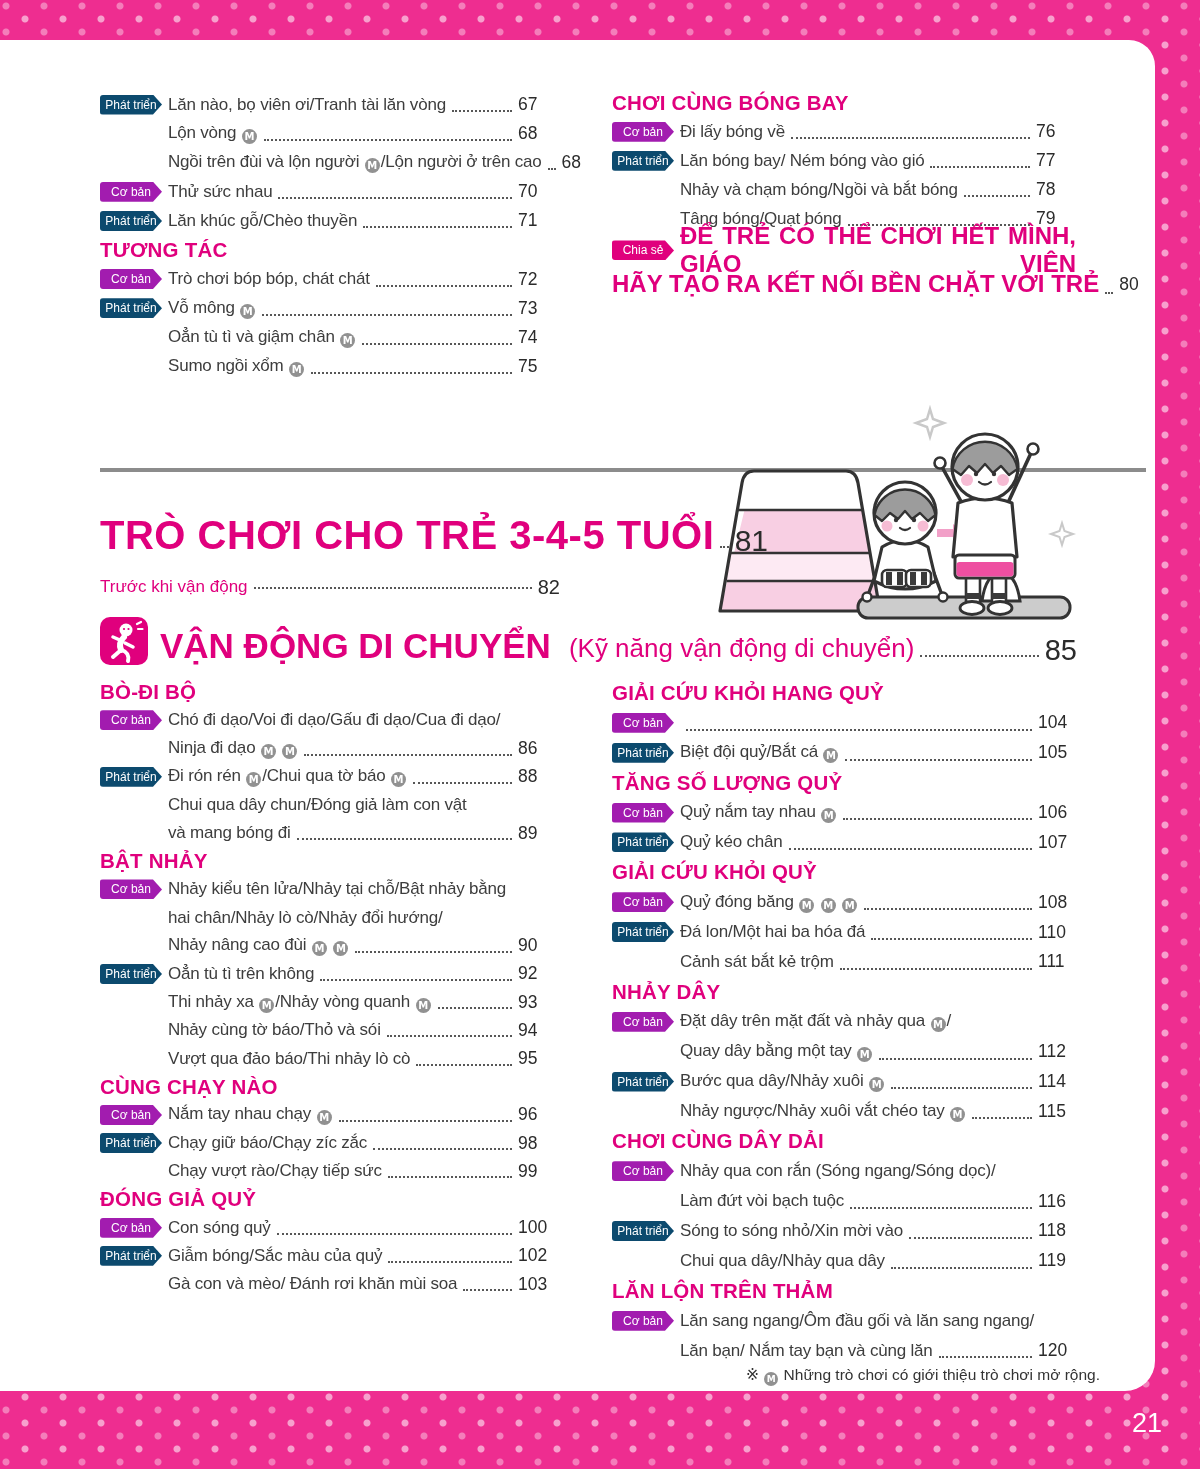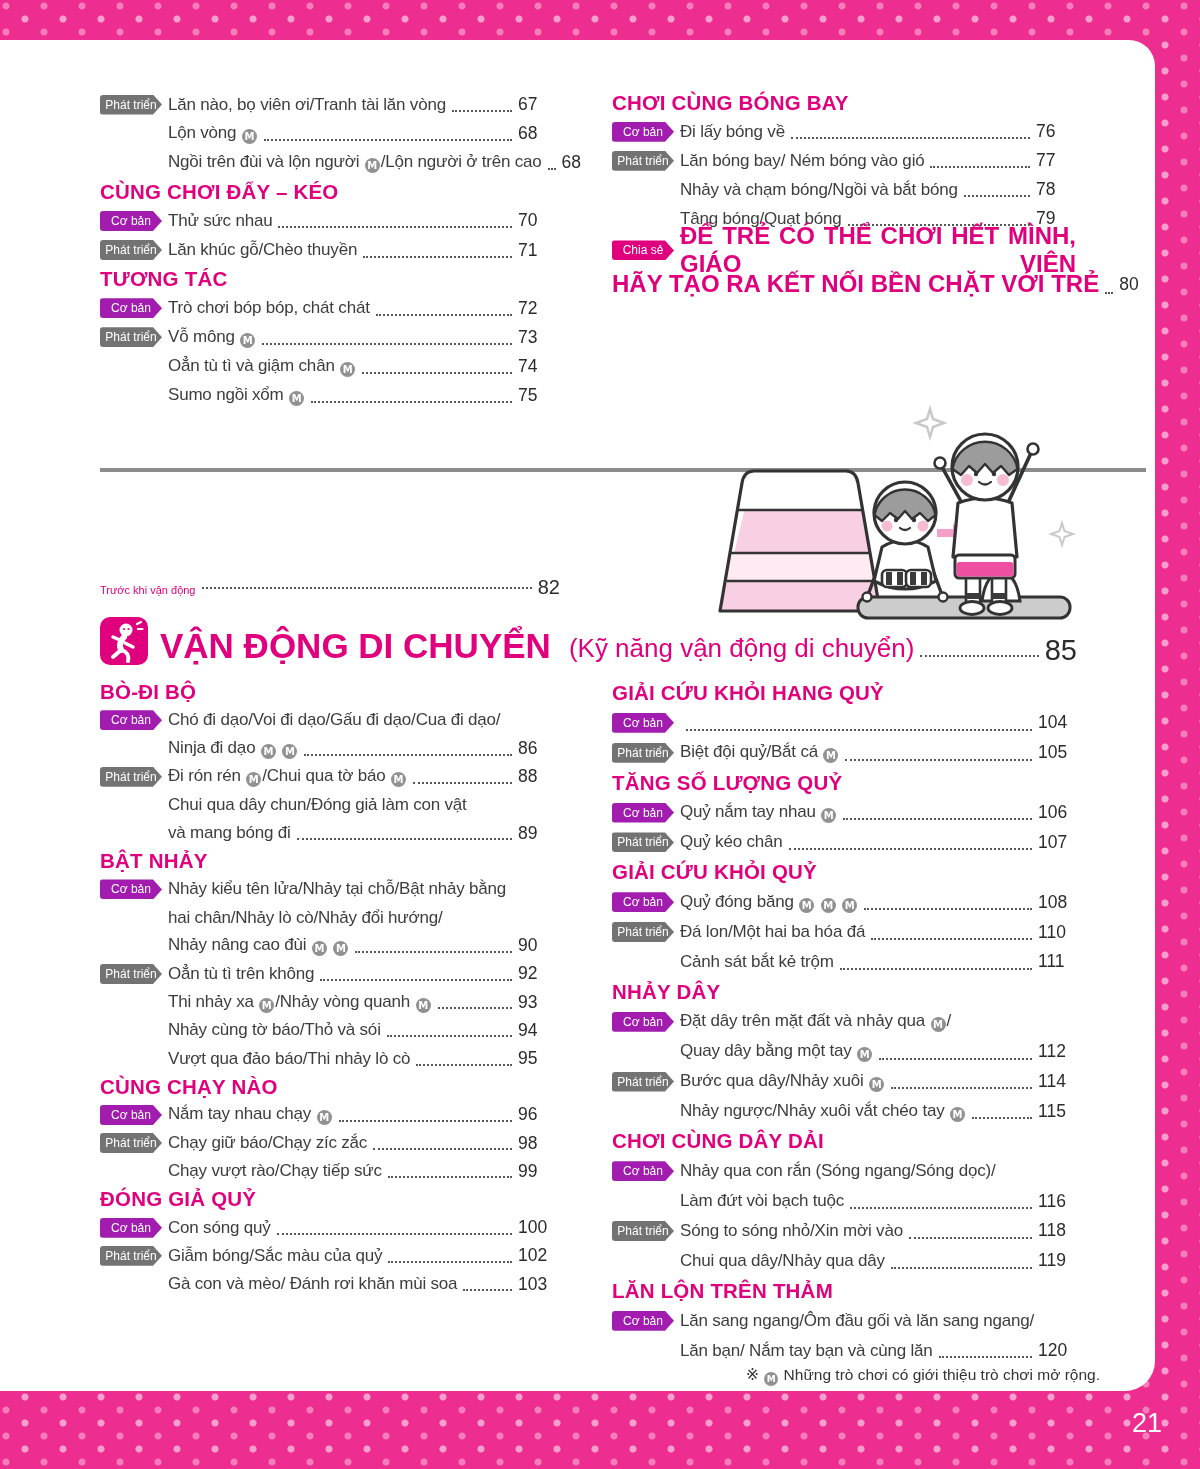--- a/index.html
+++ b/index.html
@@ -31,36 +31,36 @@
   .pagenum{flex:0 0 40px;width:40px;text-align:left;font-size:17.5px;color:#2b2b2b}
   .dots{flex:1;min-width:8px;border-bottom:2.2px dotted #575757;align-self:flex-end;margin:0 6px 7px 6px}
   .badge{
     flex:0 0 62px;width:62px;height:20px;margin-right:6px;
     display:inline-flex;align-items:center;justify-content:center;
     color:#fff;font-size:12px;line-height:1;
     clip-path:polygon(0 0,calc(100% - 9px) 0,100% 50%,calc(100% - 9px) 100%,0 100%);
     border-radius:3px;
   }
   .badge-co_ban{background:#a21caf}
-  .badge-phat_trien{background:#737373}
+  .badge-phat_trien{background:#0c4a6e}
   .badge-chia_se{background:#e0007d}
   .m-badge{
     display:inline-flex;width:15px;height:15px;border-radius:50%;
     background:#919191;color:#fff;font-size:10px;font-weight:700;
     align-items:center;justify-content:center;vertical-align:-2px;margin:0 1px;
     font-family:"DejaVu Sans",sans-serif;
   }
   .divider{position:absolute;left:100px;top:428px;width:1046px;height:4px;background:#8c8c8c}
   .illustration{position:absolute;left:690px;top:365px;width:470px;height:220px}
   .part-row{position:absolute;left:100px;top:474px;width:668px;display:flex;align-items:flex-end}
   .part-title{font-size:40px;font-weight:700;color:#e0007d;letter-spacing:.5px;line-height:1.05;white-space:nowrap}
   .part-page{font-size:30px;color:#2b2b2b;line-height:1}
   .part-row .dots,.pre-row .dots,.chapter-row .dots{margin-bottom:8px}
   .pre-row{position:absolute;left:100px;top:537px;width:460px;display:flex;align-items:flex-end}
-  .pre-title{font-size:11px;color:#e0007d;line-height:1.2;white-space:nowrap}
+  .pre-title{font-size:17px;color:#e0007d;line-height:1.2;white-space:nowrap}
   .pre-page{font-size:20px;color:#2b2b2b;line-height:1}
   .chapter-row{position:absolute;left:100px;top:577px;width:977px;display:flex;align-items:flex-end}
   .chapter-icon{flex:0 0 48px;width:48px;height:48px;margin-right:12px}
   .chapter-title{font-size:35px;font-weight:700;color:#e0007d;line-height:1;white-space:nowrap;padding-bottom:2px}
   .chapter-sub{font-size:26px;color:#e0007d;line-height:1;white-space:nowrap;margin-left:18px;padding-bottom:4px}
   .chapter-page{font-size:29px;color:#2b2b2b;line-height:1}
   .footnote{position:absolute;top:1326px;right:55px;font-size:15.5px;color:#333;white-space:nowrap}
   .footnote .m-badge{width:14px;height:14px;font-size:9px}
   .page-number{position:absolute;right:38px;bottom:30px;color:#fff;font-size:27px}
 </style>
@@ -80,23 +80,20 @@
         <span class="indent"></span>
         <span class="entry-text rich">Lộn vòng <span class="m-badge">M</span></span>
         <span class="dots"></span>
         <span class="pagenum">68</span>
       </div>
       <div class="row entry-row">
         <span class="indent"></span>
         <span class="entry-text rich">Ngồi trên đùi và lộn người <span class="m-badge">M</span>/Lộn người ở trên cao</span>
         <span class="dots"></span>
         <span class="pagenum">68</span>
-      </div>
-      <div class="row h-row">
-        <span class="sec-heading">CÙNG CHƠI ĐẨY – KÉO</span>
       </div>
       <div class="row entry-row">
         <span class="badge badge-co_ban">Cơ bản</span>
         <span class="entry-text rich">Thử sức nhau</span>
         <span class="dots"></span>
         <span class="pagenum">70</span>
       </div>
       <div class="row entry-row">
         <span class="badge badge-phat_trien">Phát triển</span>
         <span class="entry-text rich">Lăn khúc gỗ/Chèo thuyền</span>
@@ -232,20 +229,25 @@
       <circle cx="295" cy="62" r="33" fill="#fff" stroke="#333" stroke-width="3.2"></circle>
       <path d="M262.5,64 A33,33 0 0 1 327.5,64 L319,70 L311,61 L303,68 L295,59 L287,68 L279,61 L271,70 Z" fill="#9c9c9c" stroke="#333" stroke-width="2.4" stroke-linejoin="round"></path>
       <circle cx="277" cy="75" r="6" fill="#f6bcd4"></circle>
       <circle cx="313" cy="75" r="6" fill="#f6bcd4"></circle>
       <circle cx="286" cy="69" r="2.2" fill="#333"></circle>
       <circle cx="304" cy="69" r="2.2" fill="#333"></circle>
       <path d="M289,77 Q295,82 301,77" fill="none" stroke="#333" stroke-width="2.2"></path>
     </g>
   </svg>
 
+  <div class="part-row">
+    <span class="part-title">TRÒ CHƠI CHO TRẺ 3-4-5 TUỔI</span>
+    <span class="dots"></span>
+    <span class="part-page">81</span>
+  </div>
 
   <div class="pre-row">
     <span class="pre-title">Trước khi vận động</span>
     <span class="dots"></span>
     <span class="pre-page">82</span>
   </div>
 
   <div class="chapter-row">
     <svg class="chapter-icon" viewBox="0 0 48 48">
       <rect x="0" y="0" width="48" height="48" rx="10" fill="#e0007d"></rect>

